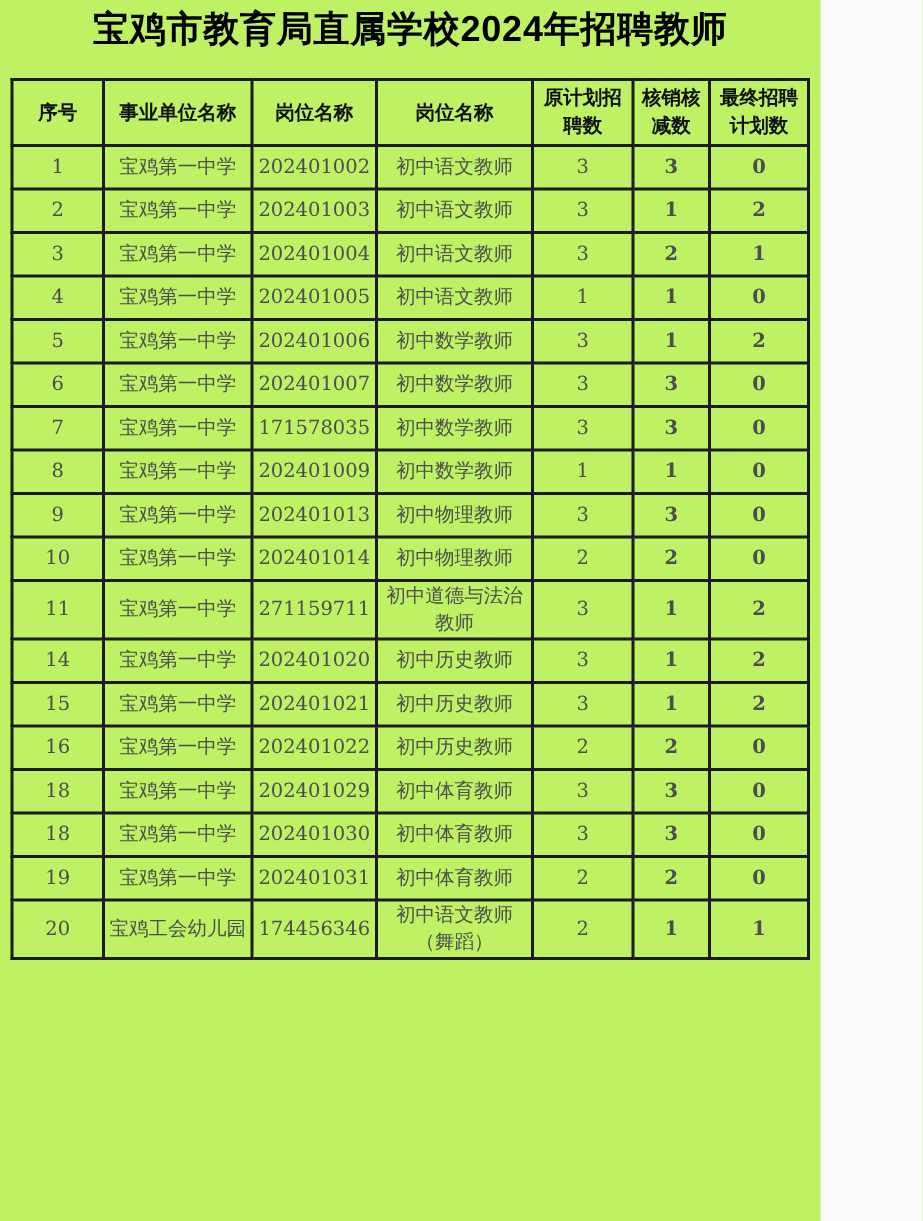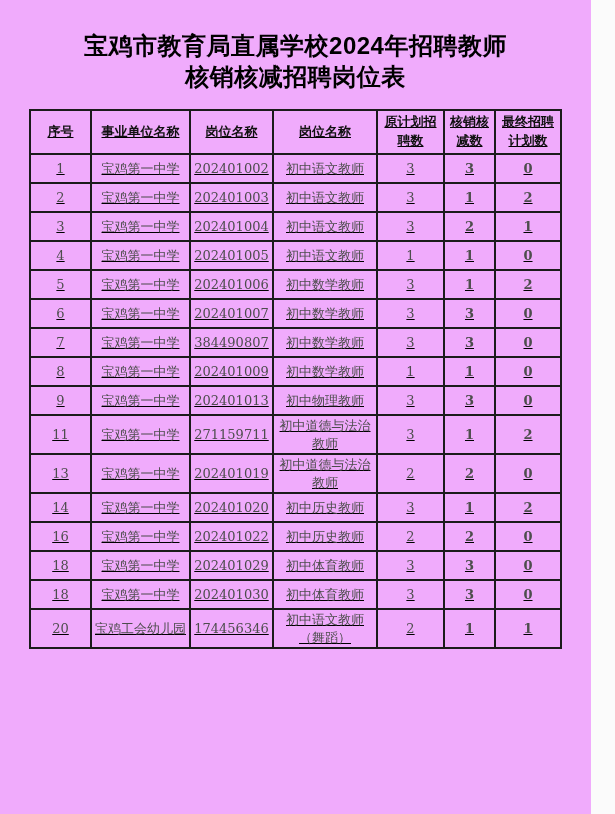--- a/index.html
+++ b/index.html
@@ -2,42 +2,41 @@
 <html lang="zh"><head>
 <meta charset="utf-8">
 <style>
   html, body {
     margin: 0;
     padding: 0;
     background: #fbfbfb;
   }
   .page {
     position: relative;
-    width: 591px;
+    width: 547px;
     height: 814px;
-    background: #f0abfc;
+    background: #bef264;
     overflow: hidden;
     box-sizing: border-box;
-    padding-top: 30px;
+    padding-top: 4px;
   }
   .doc-title {
     margin: 0 0 11px 0;
     text-align: center;
     font-family: "Liberation Sans", sans-serif;
     font-weight: bold;
     font-size: 24px;
     line-height: 31px;
     color: #000000;
     letter-spacing: 0.5px;
   }
   table.positions {
     border-collapse: collapse;
     margin: 17px auto;
     table-layout: fixed;
-    text-decoration: underline;
   }
   table.positions th,
   table.positions td {
     border: 2px solid #1b1b1b;
     text-align: center;
     vertical-align: middle;
     padding: 1px 2px;
     box-sizing: border-box;
     overflow: hidden;
   }
@@ -67,21 +66,21 @@
   col.w-code   { width: 83px; }
   col.w-pos    { width: 104px; }
   col.w-orig   { width: 67px; }
   col.w-reduce { width: 51px; }
   col.w-final  { width: 66px; }
 </style>
 </head>
 <body>
 
 <div class="page">
-  <h1 class="doc-title"><span>宝鸡市教育局直属学校2024年招聘教师</span><br><span>核销核减招聘岗位表</span></h1>
+  <h1 class="doc-title"><span>宝鸡市教育局直属学校2024年招聘教师</span><br></h1>
 
   <table class="positions">
     <colgroup>
       <col class="w-serial">
       <col class="w-unit">
       <col class="w-code">
       <col class="w-pos">
       <col class="w-orig">
       <col class="w-reduce">
       <col class="w-final">
@@ -157,21 +156,21 @@
     <td class="c-code">202401007</td>
     <td class="c-pos">初中数学教师</td>
     <td class="c-orig">3</td>
     <td class="c-reduce">3</td>
     <td class="c-final">0</td>
   </tr>
 
   <tr>
     <td class="c-serial">7</td>
     <td class="c-unit">宝鸡第一中学</td>
-    <td class="c-code">384490807</td>
+    <td class="c-code">171578035</td>
     <td class="c-pos">初中数学教师</td>
     <td class="c-orig">3</td>
     <td class="c-reduce">3</td>
     <td class="c-final">0</td>
   </tr>
 
   <tr>
     <td class="c-serial">8</td>
     <td class="c-unit">宝鸡第一中学</td>
     <td class="c-code">202401009</td>
@@ -184,52 +183,61 @@
   <tr>
     <td class="c-serial">9</td>
     <td class="c-unit">宝鸡第一中学</td>
     <td class="c-code">202401013</td>
     <td class="c-pos">初中物理教师</td>
     <td class="c-orig">3</td>
     <td class="c-reduce">3</td>
     <td class="c-final">0</td>
   </tr>
 
+  <tr>
+    <td class="c-serial">10</td>
+    <td class="c-unit">宝鸡第一中学</td>
+    <td class="c-code">202401014</td>
+    <td class="c-pos">初中物理教师</td>
+    <td class="c-orig">2</td>
+    <td class="c-reduce">2</td>
+    <td class="c-final">0</td>
+  </tr>
 
   <tr>
     <td class="c-serial">11</td>
     <td class="c-unit">宝鸡第一中学</td>
     <td class="c-code">271159711</td>
     <td class="c-pos">初中道德与法治教师</td>
     <td class="c-orig">3</td>
     <td class="c-reduce">1</td>
     <td class="c-final">2</td>
   </tr>
 
 
-  <tr>
-    <td class="c-serial">13</td>
-    <td class="c-unit">宝鸡第一中学</td>
-    <td class="c-code">202401019</td>
-    <td class="c-pos">初中道德与法治教师</td>
-    <td class="c-orig">2</td>
-    <td class="c-reduce">2</td>
-    <td class="c-final">0</td>
-  </tr>
 
   <tr>
     <td class="c-serial">14</td>
     <td class="c-unit">宝鸡第一中学</td>
     <td class="c-code">202401020</td>
     <td class="c-pos">初中历史教师</td>
     <td class="c-orig">3</td>
     <td class="c-reduce">1</td>
     <td class="c-final">2</td>
   </tr>
 
+  <tr>
+    <td class="c-serial">15</td>
+    <td class="c-unit">宝鸡第一中学</td>
+    <td class="c-code">202401021</td>
+    <td class="c-pos">初中历史教师</td>
+    <td class="c-orig">3</td>
+    <td class="c-reduce">1</td>
+    <td class="c-final">2</td>
+  </tr>
 
   <tr>
     <td class="c-serial">16</td>
     <td class="c-unit">宝鸡第一中学</td>
     <td class="c-code">202401022</td>
     <td class="c-pos">初中历史教师</td>
     <td class="c-orig">2</td>
     <td class="c-reduce">2</td>
     <td class="c-final">0</td>
   </tr>
@@ -247,20 +255,29 @@
   <tr>
     <td class="c-serial">18</td>
     <td class="c-unit">宝鸡第一中学</td>
     <td class="c-code">202401030</td>
     <td class="c-pos">初中体育教师</td>
     <td class="c-orig">3</td>
     <td class="c-reduce">3</td>
     <td class="c-final">0</td>
   </tr>
 
+  <tr>
+    <td class="c-serial">19</td>
+    <td class="c-unit">宝鸡第一中学</td>
+    <td class="c-code">202401031</td>
+    <td class="c-pos">初中体育教师</td>
+    <td class="c-orig">2</td>
+    <td class="c-reduce">2</td>
+    <td class="c-final">0</td>
+  </tr>
 
   <tr>
     <td class="c-serial">20</td>
     <td class="c-unit">宝鸡工会幼儿园</td>
     <td class="c-code">174456346</td>
     <td class="c-pos">初中语文教师（舞蹈）</td>
     <td class="c-orig">2</td>
     <td class="c-reduce">1</td>
     <td class="c-final">1</td>
   </tr>

